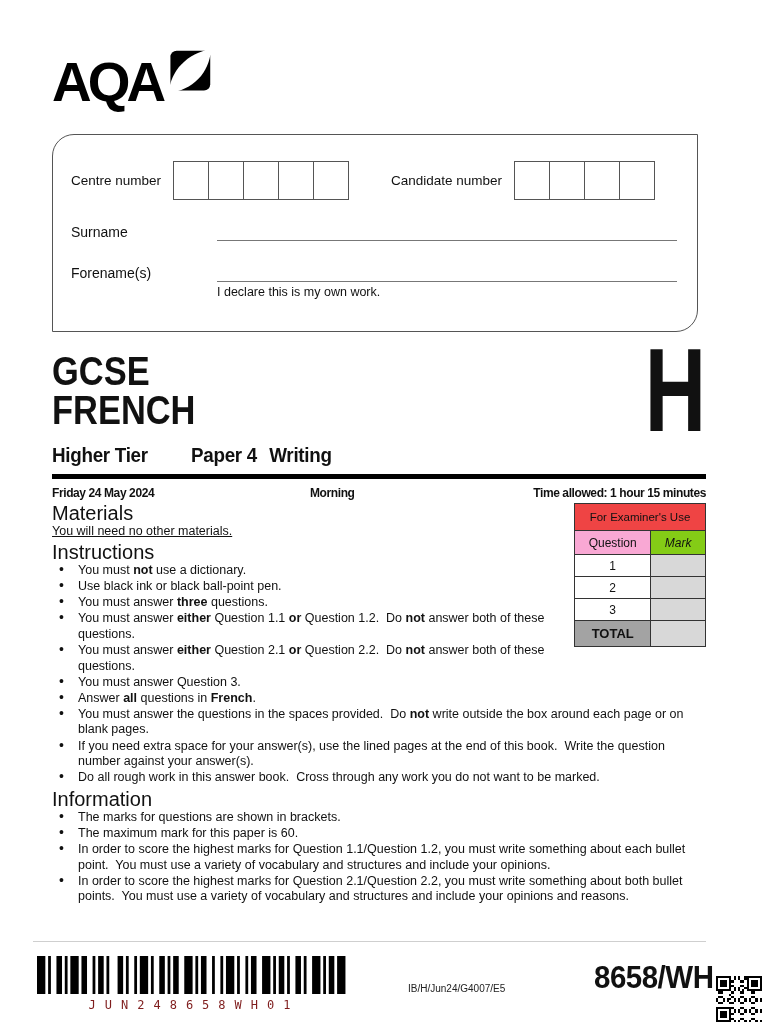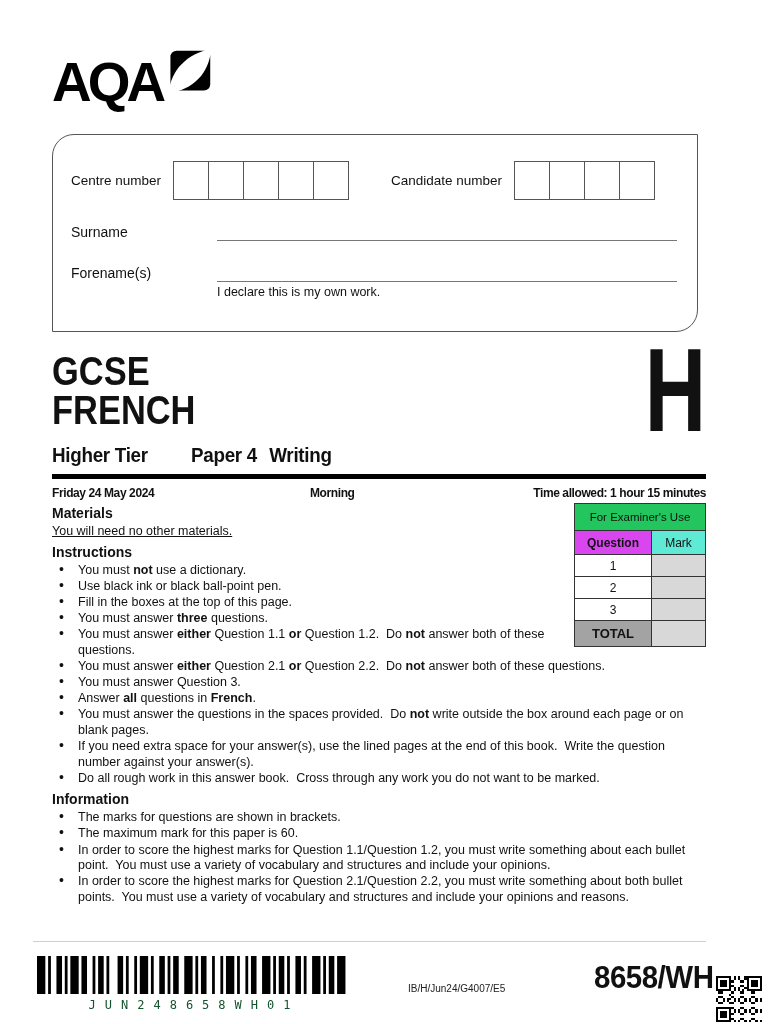--- a/index.html
+++ b/index.html
@@ -49,41 +49,41 @@
   
   .session-row { display:flex; margin-top:7px; font-size:12px; font-weight:bold; letter-spacing:-0.4px; }
   .session-date { width:258px; flex:0 0 258px; }
   .session-time { flex:1; }
   .session-allowed { text-align:right; }
 
   
   .examiner-wrap { float:right; width:132px; margin-left:14px; margin-top:3px; margin-bottom:8px; }
   table.exam { border-collapse:collapse; width:132px; font-size:12px; }
   table.exam td { border:1px solid #333; text-align:center; vertical-align:middle; }
-  .exam .hdr { background:#22c55e; font-size:11.5px; height:27px; }
-  .exam .colhdr-q { background:#d946ef; height:24px; width:88px;font-weight:bold; }
-  .exam .colhdr-m { background:#5eead4; height:24px; width:66px; }
+  .exam .hdr { background:#ef4444; font-size:11.5px; height:27px; }
+  .exam .colhdr-q { background:#f9a8d4; height:24px; width:88px; }
+  .exam .colhdr-m { background:#84cc16; height:24px; width:66px;font-style:italic; }
   .exam .qcell { background:#fff; height:22px; }
   .exam .mcell { background:#d8d8d8; }
   .exam .total { background:#a3a3a3; font-weight:bold; font-size:13px; height:26px; }
   .exam .totalmark { background:#d8d8d8; }
 
   
-  .sec-heading { font-size:14px; font-weight:bold; margin-top:4px; line-height:19px; }
+  .sec-heading { font-size:20px; font-weight:normal; margin-top:4px; line-height:19px; }
   .plain-line { font-size:12.5px; line-height:16px;text-decoration:underline; }
   ul.bullets { list-style:none; margin:1px 0 2px 0; }
   ul.bullets li { position:relative; padding-left:26px; font-size:12.5px; line-height:15.6px; margin-bottom:0.5px; }
   ul.bullets li::before { content:"\2022"; position:absolute; left:7px; top:-1px; font-size:14px; }
   ul.bullets .txt { white-space:pre-wrap; }
 
   
   .faint-rule { position:absolute; left:33px; right:62px; top:941px; border-top:1px solid #cfcfcf; }
   .footer { position:absolute; left:0; top:952px; width:768px; height:72px; }
   .barcode-block { position:absolute; left:35px; top:4px; width:318px; text-align:center; }
-  .barcode-text { font-family:"DejaVu Sans Mono", monospace; font-size:12px; letter-spacing:9px; margin-top:0px; color:#14532d; }
+  .barcode-text { font-family:"DejaVu Sans Mono", monospace; font-size:12px; letter-spacing:9px; margin-top:0px; color:#7f1d1d; }
   .footer-ref { position:absolute; left:408px; top:31px; font-size:10px; color:#222; }
   .paper-code { position:absolute; left:594px; top:8px; font-size:31px; font-weight:bold; letter-spacing:-0.5px;
                 transform:scaleX(0.95); transform-origin:left top; }
   .qr { position:absolute; left:716px; top:24px; }
 </style>
 </head>
 <body>
 
 <div class="sheet">
   <div class="content">
@@ -180,21 +180,20 @@
       </table>
     </div>
 
     <div class="sec-heading">Materials</div>
     <div class="plain-line">You will need no other materials.</div>
 
     <div class="sec-heading">Instructions</div>
     <ul class="bullets">
         <li><span class="txt">You must <b>not</b> use a dictionary.</span></li>
         <li><span class="txt">Use black ink or black ball-point pen.</span></li>
-        <li><span class="txt">Fill in the boxes at the top of this page.</span></li>
         <li><span class="txt">You must answer <b>three</b> questions.</span></li>
         <li><span class="txt">You must answer <b>either</b> Question 1.1 <b>or</b> Question 1.2.  Do <b>not</b> answer both of these questions.</span></li>
         <li><span class="txt">You must answer <b>either</b> Question 2.1 <b>or</b> Question 2.2.  Do <b>not</b> answer both of these questions.</span></li>
         <li><span class="txt">You must answer Question 3.</span></li>
         <li><span class="txt">Answer <b>all</b> questions in <b>French</b>.</span></li>
         <li><span class="txt">You must answer the questions in the spaces provided.  Do <b>not</b> write outside the box around each page or on blank pages.</span></li>
         <li><span class="txt">If you need extra space for your answer(s), use the lined pages at the end of this book.  Write the question number against your answer(s).</span></li>
         <li><span class="txt">Do all rough work in this answer book.  Cross through any work you do not want to be marked.</span></li>
       </ul>
 

